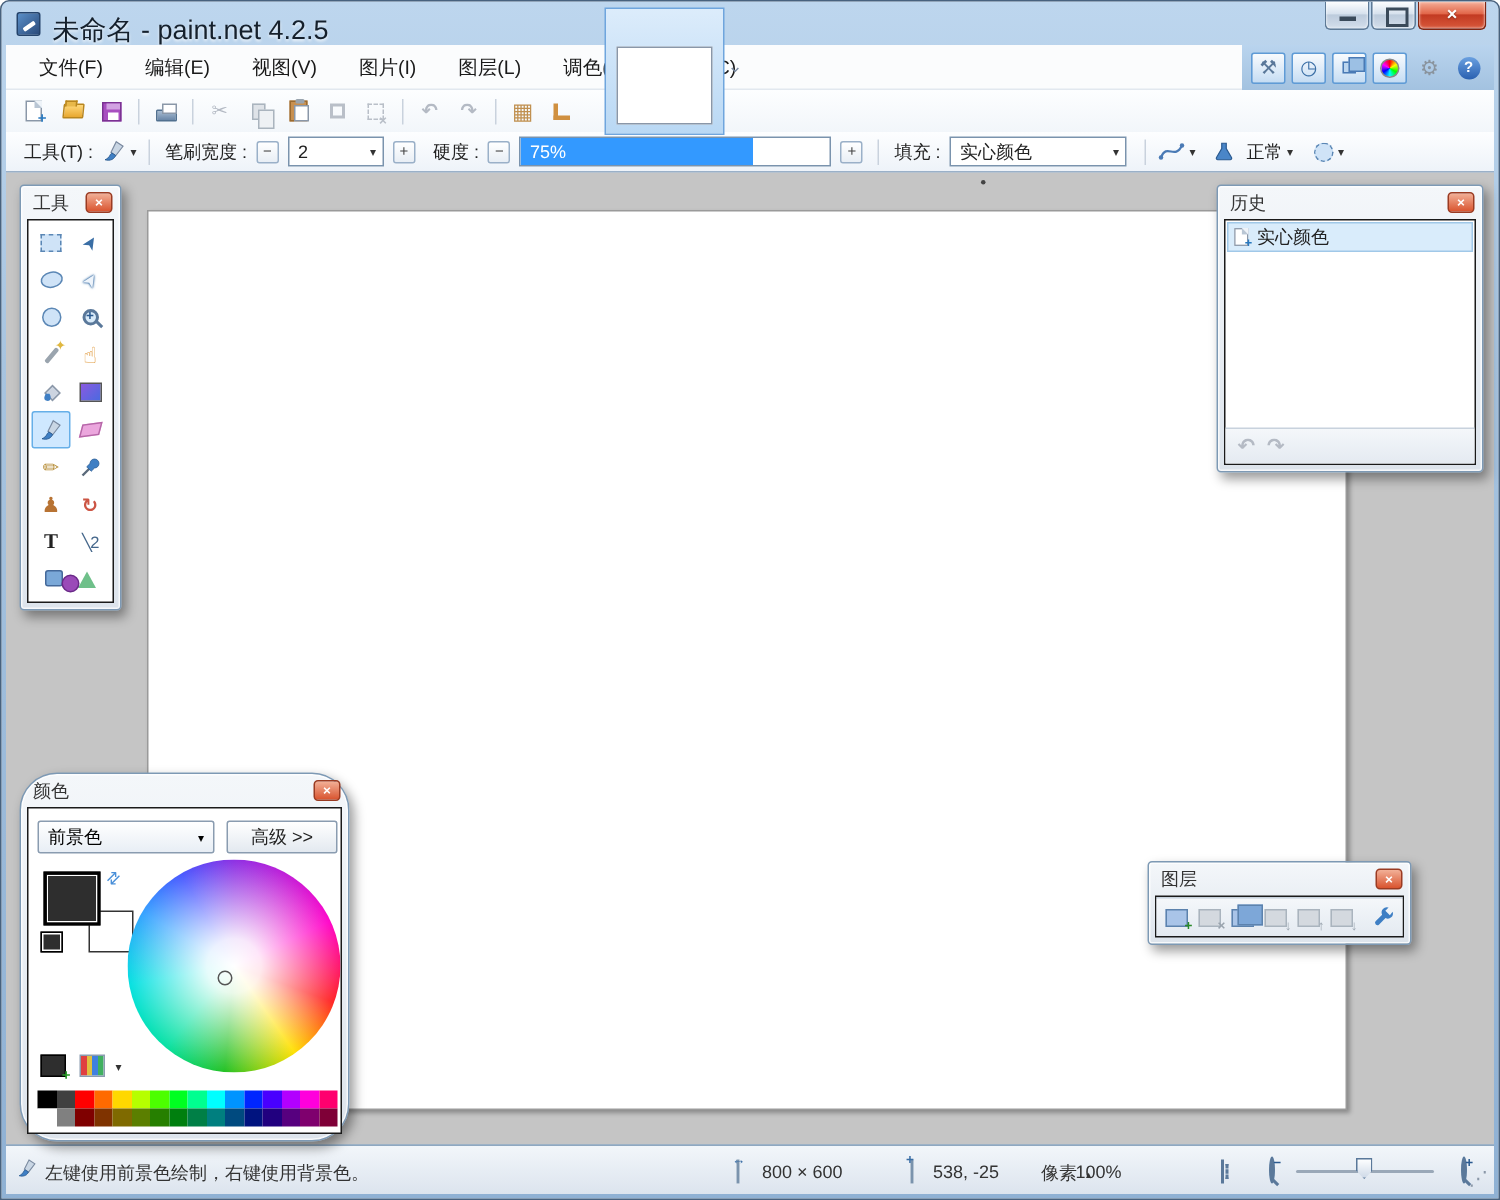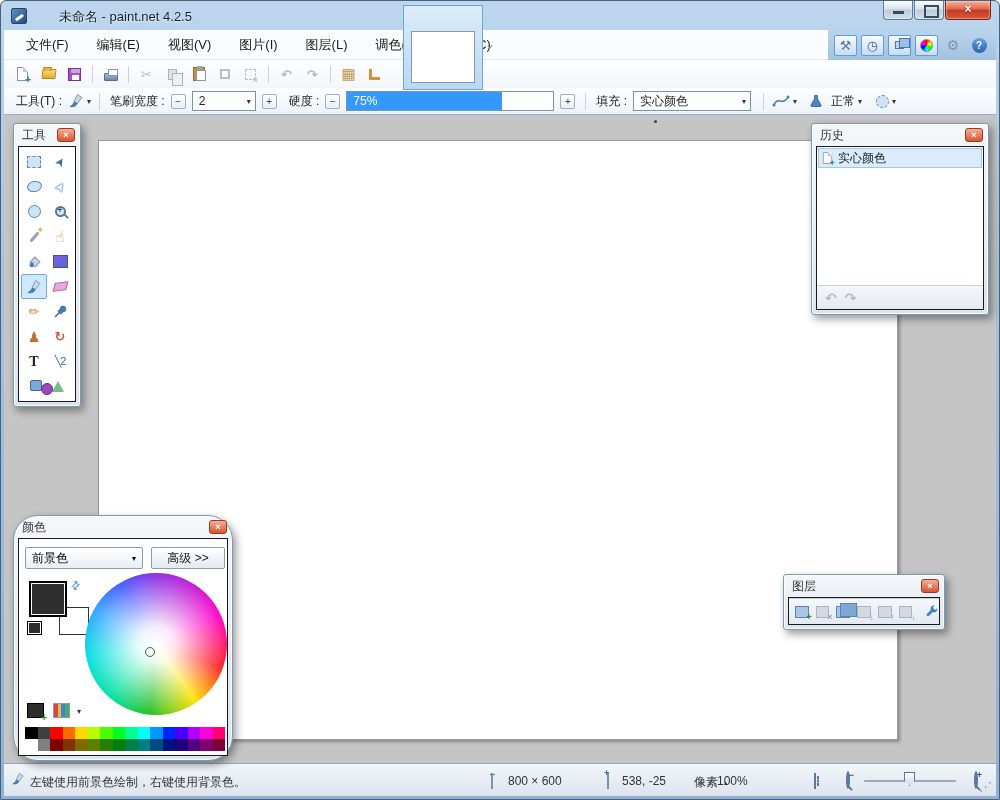--- a/index.html
+++ b/index.html
@@ -8,21 +8,21 @@
   #window {
     position:relative; width:1000px; height:800px; overflow:hidden;
     background:linear-gradient(180deg,#bdd6ee 0%,#a7c4e0 30%,#8fb1d4 100%);
     border:1px solid #48627e; border-radius:6px 6px 0 0;
   }
   
   #titlebar { left:0; top:0; width:100%; height:29px; }
   #app-icon { left:10px; top:7px; width:16px; height:16px;
     background:linear-gradient(135deg,#5a8fc8,#2a4a7a); border:1px solid #24436b; border-radius:2px; }
   #app-icon::after{content:"";position:absolute;left:3px;top:7px;width:9px;height:3px;background:#fff;transform:rotate(-35deg);border-radius:1px;}
-  #window-title { left:34px; top:7px; font-size:13px; color:#15202c; text-shadow:0 1px 2px rgba(255,255,255,.8);margin-left:24px; }
+  #window-title { left:34px; top:7px; font-size:18px; color:#15202c; text-shadow:0 1px 2px rgba(255,255,255,.8); }
   .winbtn { top:0; height:19px; border:1px solid #5e7a96; border-top:none; border-radius:0 0 4px 4px;
     background:linear-gradient(#fdfeff,#d7e2ee 45%,#bccbdc 50%,#d3deeb); box-shadow:inset 0 0 2px #fff; }
   #btn-min { right:86px; width:30px; } #btn-max { right:55px; width:30px; }
   #btn-min::after{content:"";position:absolute;left:9px;top:10px;width:11px;height:3px;background:#3a4a5a;}
   #btn-max::after{content:"";position:absolute;left:9px;top:4px;width:11px;height:9px;border:2px solid #3a4a5a;}
   #btn-close { right:8px; width:46px; background:linear-gradient(#f6b09a,#e2674a 45%,#c23a22 50%,#d8583a);
     border-color:#7e2614; color:#fff; font-weight:bold; font-size:12px; text-align:center; line-height:17px; text-shadow:0 1px 1px #7e2614;}
   
   #menubar { left:3px; top:29px; right:3px; height:30px; background:#fbfcfd; border-bottom:1px solid #e2e8ef; display:flex; align-items:center; padding-left:8px; }
   .menu-item { font-size:13px; color:#1a1a1a; padding:5px 14px; }
@@ -138,21 +138,21 @@
   #wheel-cursor{left:60px;top:74px;width:10px;height:10px;border:1.5px solid #555;border-radius:50%;background:transparent;}
   #add-color-btn{left:8px;top:164px;width:17px;height:15px;background:#2e2e2e;border:1px solid #000;position:absolute;}
   #add-color-btn::after{content:"+";position:absolute;right:-4px;bottom:-6px;color:#2a9a2a;font-size:10px;font-weight:bold;}
   #palette-btn{left:34px;top:164px;width:17px;height:15px;border:1px solid #8a9cb0;position:absolute;
     background:linear-gradient(90deg,#e04040 0 25%,#e0c040 0 50%,#4080e0 0 75%,#40b060 0);}
   #palette-btn-arrow{left:58px;top:168px;font-size:8px;color:#333;}
   #swatch-grid{left:6px;top:188px;position:absolute;}
   .swrow{display:flex;}
   .sw{width:12.5px;height:12px;}
   
-  #palette-layers{left:782px;top:573px;width:162px;}
+  #palette-layers{left:764px;top:573px;width:176px;}
   #layers-list{height:128px;padding:1px;}
   .layer-row{height:52px;display:flex;align-items:center;background:linear-gradient(#e2f0fc,#cbe3f8);border:1px solid #7fb0d8;padding:0 6px;}
   .layer-thumb{width:48px;height:40px;background:#fff;border:1px solid #8a97a8;}
   .layer-name{margin-left:12px;font-size:13px;color:#222;}
   .layer-check{margin-left:auto;width:16px;height:16px;background:#fff;border:1px solid #8a9cb0;border-radius:2px;font-size:11px;color:#3a6ea5;text-align:center;line-height:14px;}
   .layers-footer{height:26px;display:flex;align-items:center;gap:7px;padding-left:6px;background:linear-gradient(#f4f7fa,#e4eaf1);border-top:1px solid #c8d2dd;}
   .lbtn{width:15px;height:12px;position:relative;border:1px solid #5c82ad;background:#a9c4e8;}
   .lbtn.dis{border-color:#aab4be;background:#d4d9df;}
   .lbtn::after{position:absolute;font-size:9px;font-weight:bold;right:-4px;bottom:-5px;}
   .lbtn.add::after{content:"+";color:#2a8a2a;}

